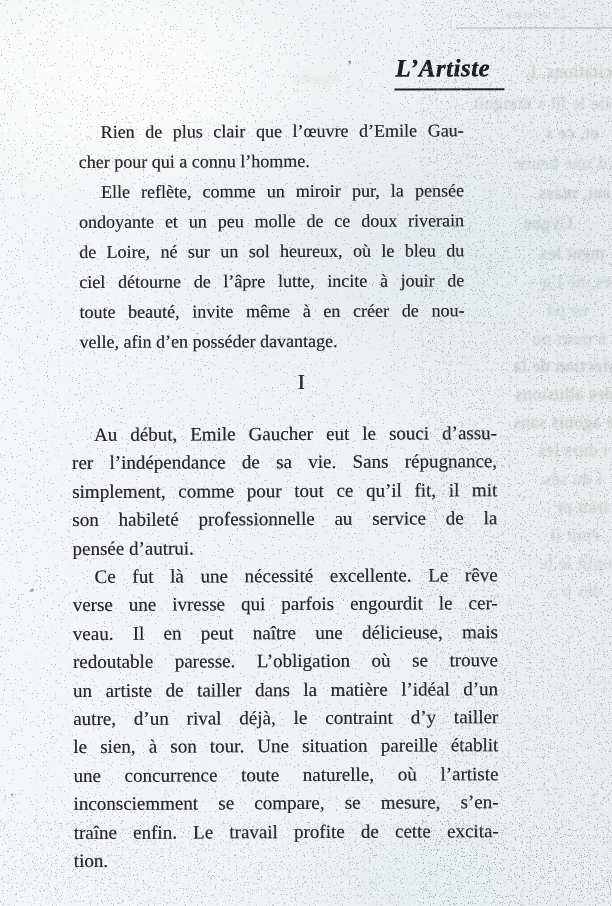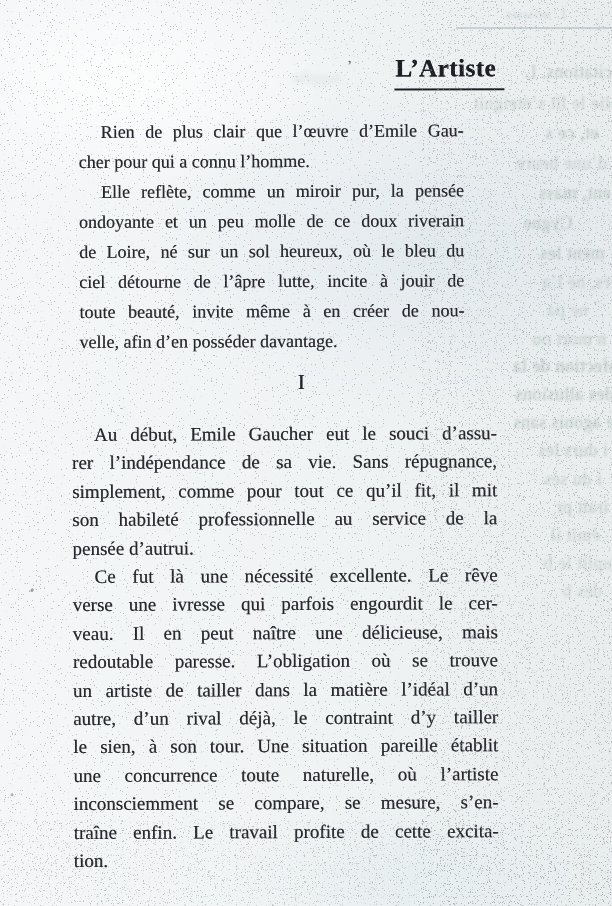--- a/index.html
+++ b/index.html
@@ -107,21 +107,21 @@
   <div class="bleed" style="top:440px;right:4px;opacity:.5">i durs les</div>
   <div class="bleed" style="top:469px;right:10px;opacity:.45">i du ses</div>
   <div class="bleed" style="top:497px;right:4px;opacity:.48">irait pr</div>
   <div class="bleed" style="top:525px;right:12px;opacity:.42">émit il</div>
   <div class="bleed" style="top:553px;right:0;opacity:.38">uplit le b</div>
   <div class="bleed" style="top:581px;right:10px;opacity:.34">des b</div>
 
   <div class="print">
 
     <span class="title-mark">ʼ</span>
-    <h1 class="title" style="margin:0;font-size:25px;">L’Artiste</h1>
+    <h1 class="title" style="margin:0;font-size:25px;font-style:italic;">L’Artiste</h1>
     <div class="title-underline"></div>
 
     <div class="textblock block-top">
       <div class="line indent">Rien de plus clair que l’œuvre d’Emile Gau-</div>
       <div class="line end">cher pour qui a connu l’homme.</div>
       <div class="line indent">Elle reflète, comme un miroir pur, la pensée</div>
       <div class="line">ondoyante et un peu molle de ce doux riverain</div>
       <div class="line">de Loire, né sur un sol heureux, où le bleu du</div>
       <div class="line">ciel détourne de l’âpre lutte, incite à jouir de</div>
       <div class="line">toute beauté, invite même à en créer de nou-</div>

